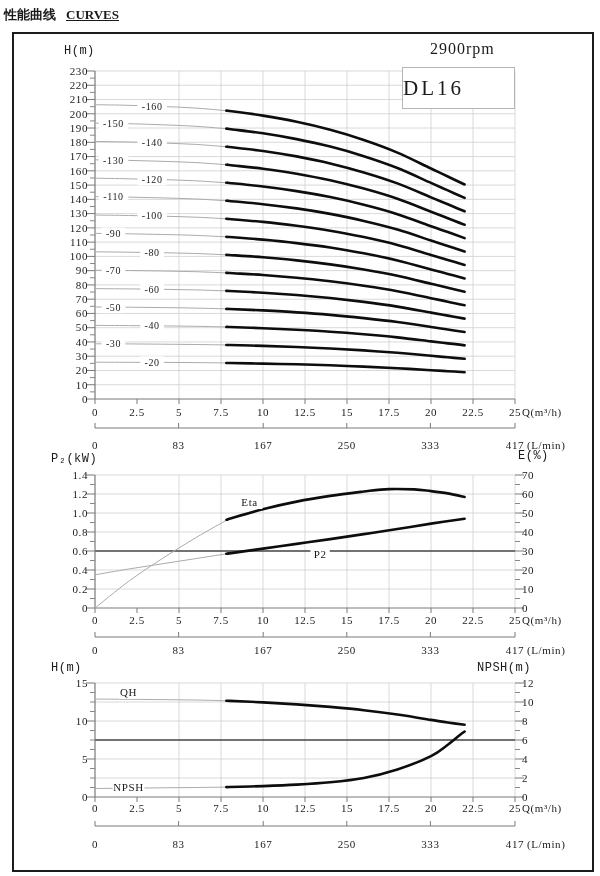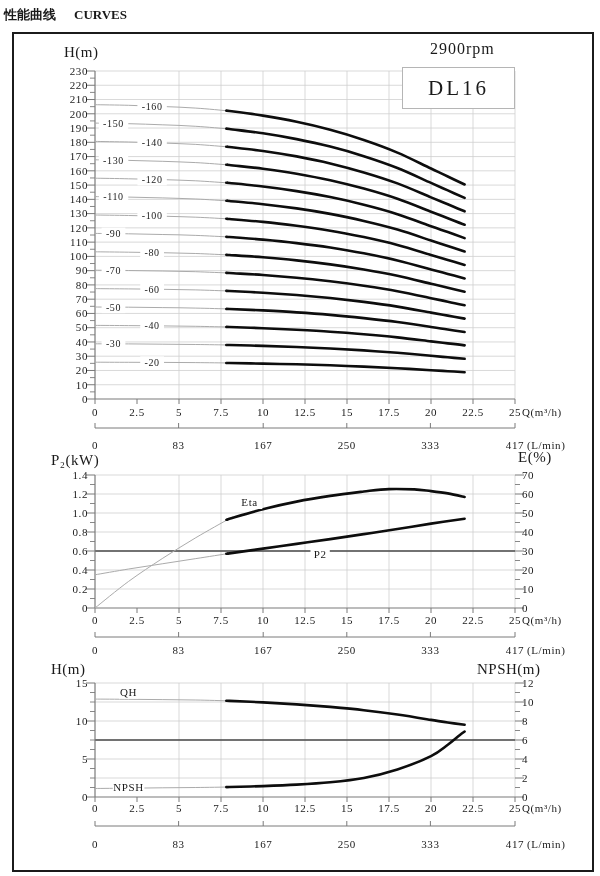--- a/index.html
+++ b/index.html
@@ -1,29 +1,29 @@
 <!DOCTYPE html>
 <html><head>
 <meta charset="utf-8">
 <style>
   html,body{margin:0;padding:0;background:#ffffff;}
   body{width:600px;height:876px;position:relative;font-family:"Liberation Serif","DejaVu Serif",serif;color:#1a1a1a;}
   .abs{position:absolute;}
   #page-title{left:4px;top:6px;font-weight:bold;font-size:13px;font-family:"Liberation Sans","DejaVu Sans",sans-serif;}
-  #page-title .en{font-family:"Liberation Serif","DejaVu Serif",serif;font-size:13px;margin-left:18px;}
+  #page-title .en{font-family:"Liberation Serif","DejaVu Serif",serif;font-size:13px;margin-left:10px;text-decoration:underline;}
   #frame{left:12px;top:32px;width:582px;height:840px;border:2px solid #1b1b1b;box-sizing:border-box;background:transparent;}
   #chart-canvas{left:0;top:0;}
-  .axname{font-size:15px;letter-spacing:0.5px;}
+  .axname{font-size:12px;letter-spacing:0.5px;font-family:Liberation Mono, monospace;}
   #rpm-label{left:430px;top:40px;width:90px;text-align:left;font-size:16px;letter-spacing:1px;}
   #hm-top{left:64px;top:44px;}
   #p2kw-label{left:51px;top:452px;}
   #epct-label{left:518px;top:449px;}
   #hm-bottom{left:51px;top:661px;}
   #npshm-label{left:477px;top:661px;}
-  #model-box{left:402px;top:67px;width:113px;height:42px;background:#ffffff;border:1px solid #b5b5b5;box-sizing:border-box;text-align:center;line-height:40px;font-size:21px;letter-spacing:3px;}
+  #model-box{left:402px;top:67px;width:113px;height:42px;background:#ffffff;border:1px solid #b5b5b5;box-sizing:border-box;line-height:40px;font-size:21px;letter-spacing:3px;}
 </style>
 </head>
 <body>
 
 <div id="page-title" class="abs">
   <span class="cn">性能曲线</span><span class="en">CURVES</span>
 </div>
 
 <div id="frame" class="abs"></div>
 

